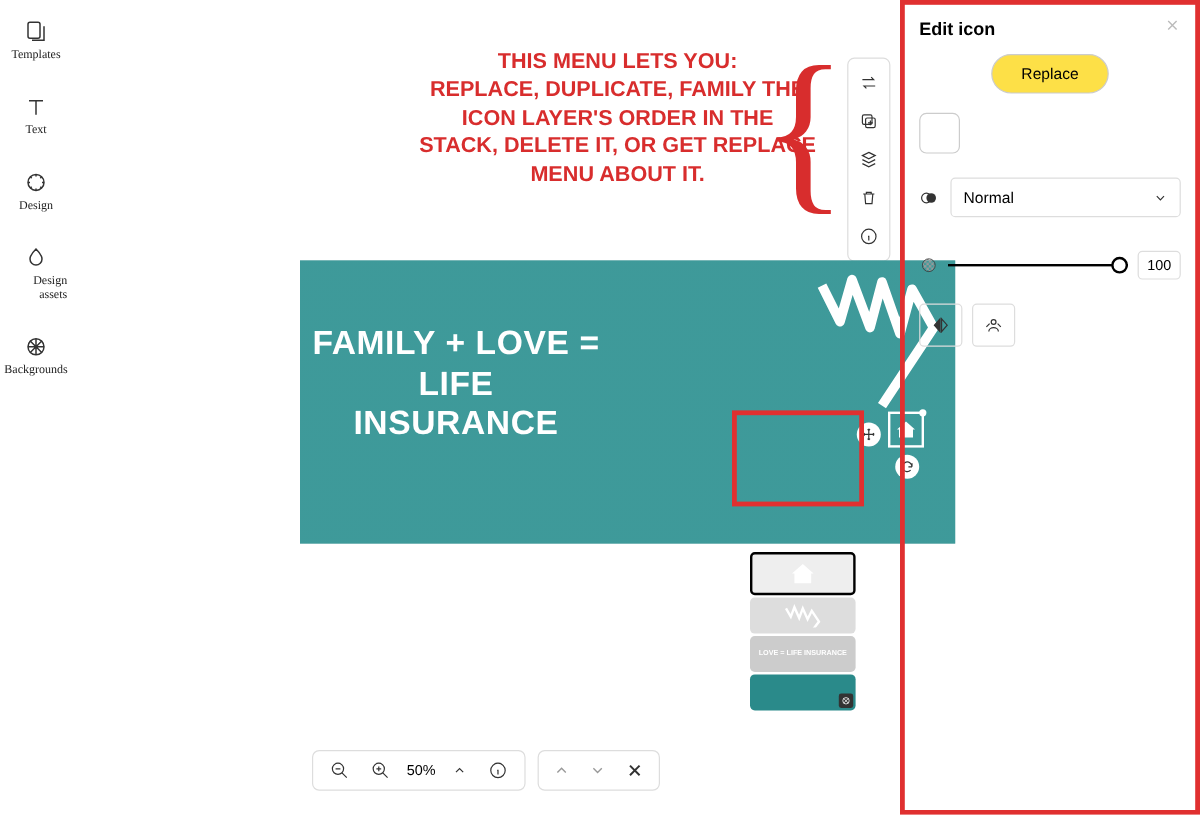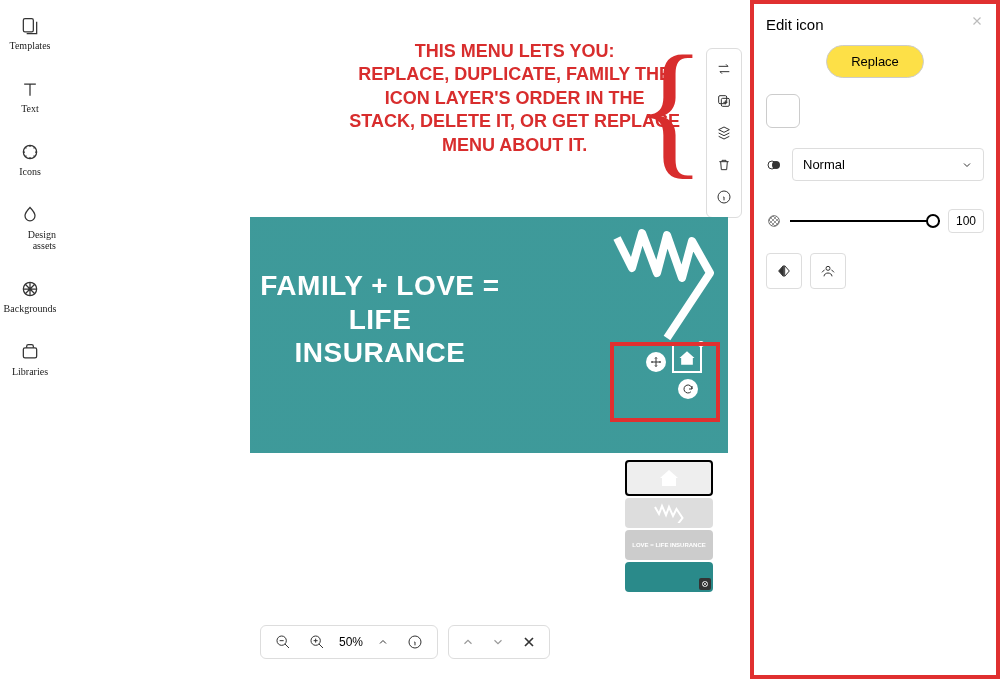--- a/index.html
+++ b/index.html
@@ -17,21 +17,21 @@
     
     .annotation { position: absolute; top: 40px; right: 70px; text-align: center; color: #d82d2d; font-weight: 700; font-size: 18px; line-height: 1.3; }
     .brace { position: absolute; top: 48px; right: 44px; color: #d82d2d; font-size: 150px; font-family: serif; line-height: 0.8; font-weight: 400; }
 
     
     .float-menu { position: absolute; top: 48px; right: 8px; width: 36px; background: #fff; border: 1px solid #ddd; border-radius: 6px; display: flex; flex-direction: column; align-items: center; padding: 4px 0; }
     .float-menu button { background: none; border: none; padding: 8px 0; cursor: pointer; width: 100%; display: flex; justify-content: center; }
     .float-menu svg { width: 16px; height: 16px; }
 
     
-    .design-canvas { position: absolute; top: 217px; left: 190px; width: 478px; height: 236px; background: linear-gradient(rgba(26,142,142,0.55),rgba(26,142,142,0.55)), #6aa8a8; overflow: hidden; }
+    .design-canvas { position: absolute; top: 217px; left: 190px; width: 546px; height: 236px; background: linear-gradient(rgba(26,142,142,0.55),rgba(26,142,142,0.55)), #6aa8a8; overflow: hidden; }
     .design-text { position: absolute; top: 52px; left: 10px; width: 240px; color: #fff; font-weight: 800; font-size: 28px; text-align: center; line-height: 1.2; letter-spacing: 0.5px; }
     .scribble { position: absolute; top: 6px; right: 6px; }
 
     .icon-select { position: absolute; top: 342px; left: 550px; width: 110px; height: 80px; border: 4px solid #e03030; }
     .sel-house { position: absolute; top: 126px; right: 26px; width: 30px; height: 30px; border: 2px solid #fff; display:flex; align-items:center; justify-content:center; }
     .sel-house::after{content:"";position:absolute;top:-4px;right:-4px;width:6px;height:6px;background:#fff;border-radius:50%;}
     .sel-move { position:absolute; top: 135px; right: 62px; width:20px;height:20px; background:#fff; border-radius:50%; display:flex;align-items:center;justify-content:center; }
     .sel-rot  { position:absolute; top: 162px; right: 30px; width:20px;height:20px; background:#fff; border-radius:50%; display:flex;align-items:center;justify-content:center; }
 
     
@@ -42,21 +42,21 @@
     .lay4 .corner{position:absolute;bottom:2px;right:2px;width:12px;height:12px;background:#333;border-radius:2px;display:flex;align-items:center;justify-content:center;}
 
     
     .bottom-bar { position: absolute; bottom: 20px; left: 50%; transform: translateX(-50%); display: flex; gap: 10px; margin-top: 38px; }
     .zoom-ctrl { display: flex; align-items: center; gap: 10px; padding: 6px 10px; border: 1px solid #ddd; border-radius: 6px; }
     .zoom-ctrl button, .nav-ctrl button { background:none; border:none; cursor:pointer; padding:2px 4px; display:flex; align-items:center; }
     .nav-ctrl { display:flex; align-items:center; padding:6px 8px; border:1px solid #ddd; border-radius:6px; gap:8px; }
 
     
     .right-panel { width: 250px; border: 4px solid #e03030; padding: 12px; position: relative; }
-    .panel-title { font-weight: 400; font-size: 15px; margin-bottom: 12px; }
+    .panel-title { font-weight: 700; font-size: 15px; margin-bottom: 12px; }
     .close-panel { position: absolute; top: 10px; right: 12px; color: #bbb; cursor: pointer; font-size: 16px; }
     .replace-btn { display: block; margin: 0 auto 16px auto; padding: 8px 24px; border: 1px solid #ccc; background: #fde047; border-radius: 20px; font-size: 13px; cursor: pointer; }
     .swatch { width: 34px; height: 34px; border: 1px solid #ccc; border-radius: 6px; margin-bottom: 20px; }
     .blend-row { display: flex; align-items: center; gap: 10px; margin-bottom: 8px; }
     .blend-select { flex:1; padding: 8px 10px; border: 1px solid #ddd; border-radius: 4px; font-size: 13px; display:flex; justify-content:space-between; align-items:center; cursor:pointer;}
     .opacity-row { display:flex; align-items:center; gap:8px; margin-bottom:20px;margin-top:28px; }
     .slider { flex:1; height:2px; background:#000; position:relative; }
     .slider-thumb{ position:absolute; right:0; top:-6px; width:14px; height:14px; border:2px solid #000; background:#fff; border-radius:50%; }
     .opacity-val{ width:36px; padding:4px; border:1px solid #ddd; border-radius:4px; text-align:center; font-size:12px;}
     .action-row { display:flex; gap:8px; }
@@ -77,41 +77,34 @@
     <svg viewBox="0 0 24 24" fill="none" stroke="#333" stroke-width="1.5">
         <path d="M5 6h14M12 6v14"></path>
       </svg>
     <span>Text</span>
   </div>
   <div class="sidebar-item">
     <svg viewBox="0 0 24 24" fill="none" stroke="#333" stroke-width="1.5">
         <circle cx="12" cy="12" r="8"></circle>
         <path d="M12 4v2M12 18v2M4 12h2M18 12h2M6.3 6.3l1.4 1.4M16.3 16.3l1.4 1.4M6.3 17.7l1.4-1.4M16.3 7.7l1.4-1.4"></path>
       </svg>
-    <span>Icons</span>
+    <span>Design</span>
   </div>
   <div class="sidebar-item">
     <svg viewBox="0 0 24 24" fill="none" stroke="#333" stroke-width="1.5">
         <path d="M12 3c4 4 6 7 6 10a6 6 0 11-12 0c0-3 2-6 6-10z"></path>
       </svg>
     <span>Design assets</span>
   </div>
   <div class="sidebar-item">
     <svg viewBox="0 0 24 24" fill="none" stroke="#333" stroke-width="1.5">
         <circle cx="12" cy="12" r="8"></circle>
         <path d="M6 6l12 12M6 18L18 6M4 12h16M12 4v16"></path>
       </svg>
     <span>Backgrounds</span>
-  </div>
-  <div class="sidebar-item">
-    <svg viewBox="0 0 24 24" fill="none" stroke="#333" stroke-width="1.5">
-        <rect x="4" y="7" width="16" height="12" rx="2"></rect>
-        <path d="M8 7V5a2 2 0 012-2h4a2 2 0 012 2v2"></path>
-      </svg>
-    <span>Libraries</span>
   </div>
 </div>
 
 <div class="canvas-area">
 
   <div class="annotation">
     <div>THIS MENU LETS YOU:</div>
     <div>REPLACE, DUPLICATE, FAMILY THE</div>
     <div>ICON LAYER'S ORDER IN THE</div>
     <div>STACK, DELETE IT, OR GET REPLACE</div>

